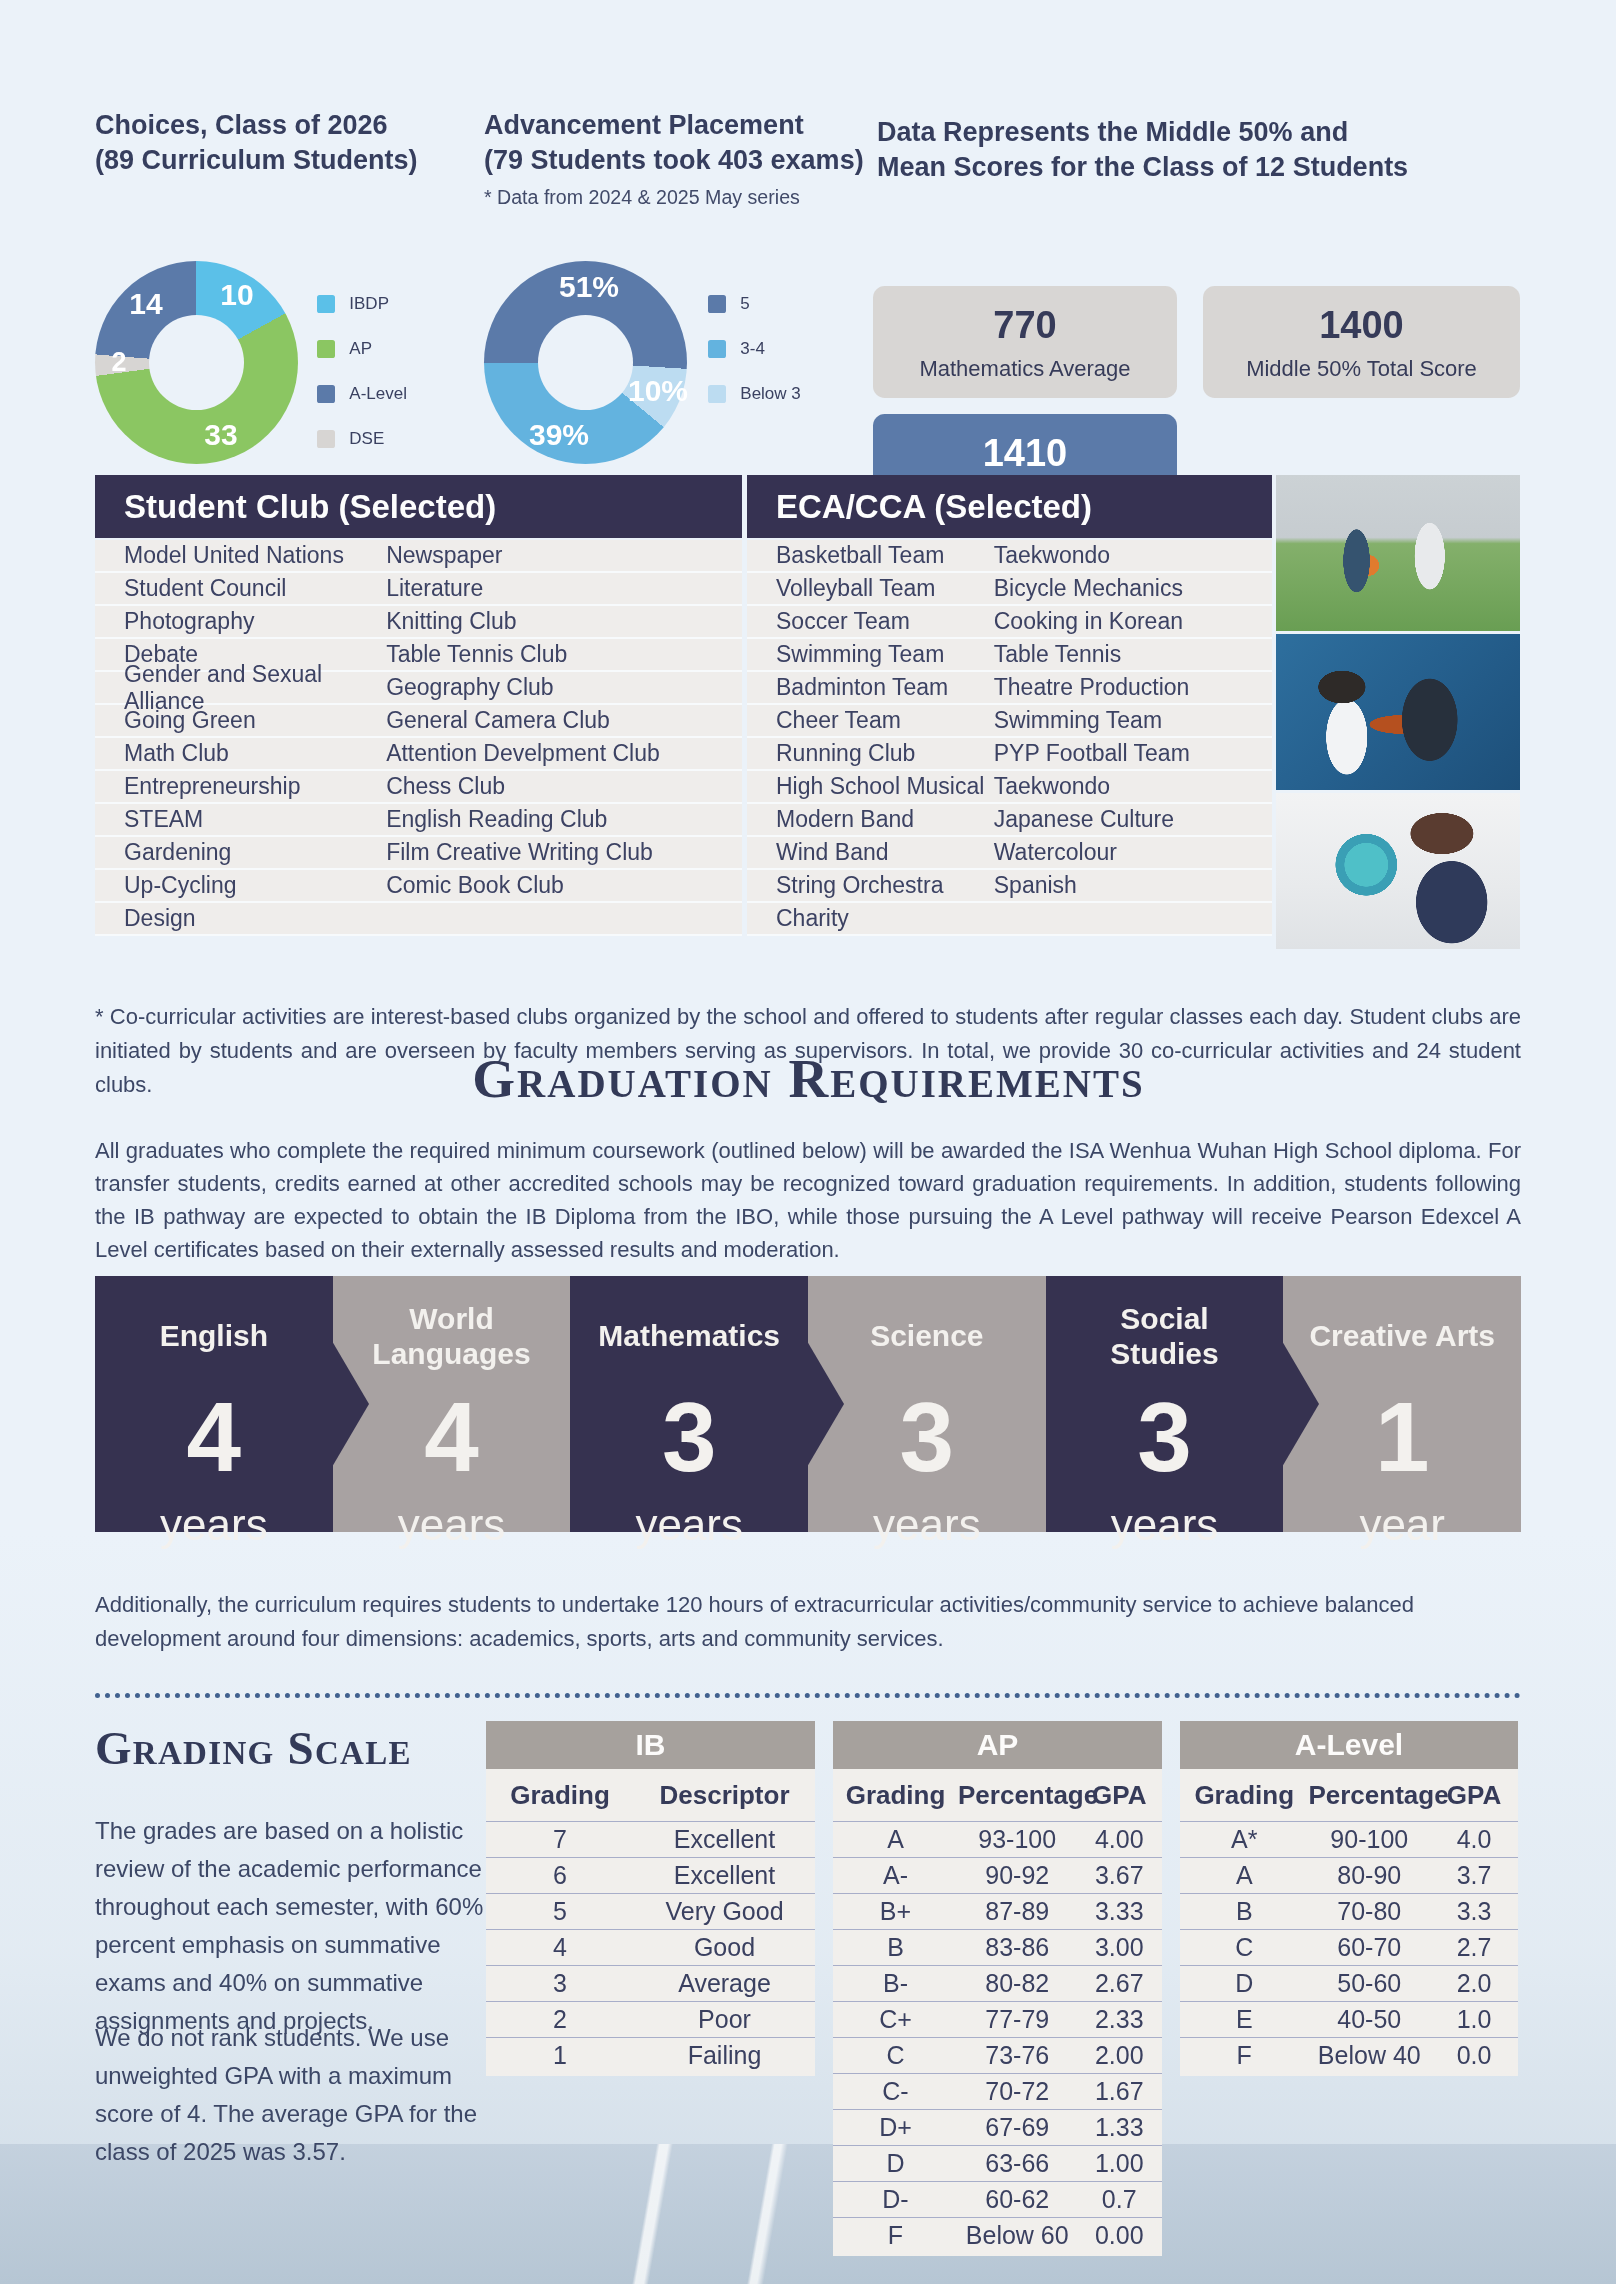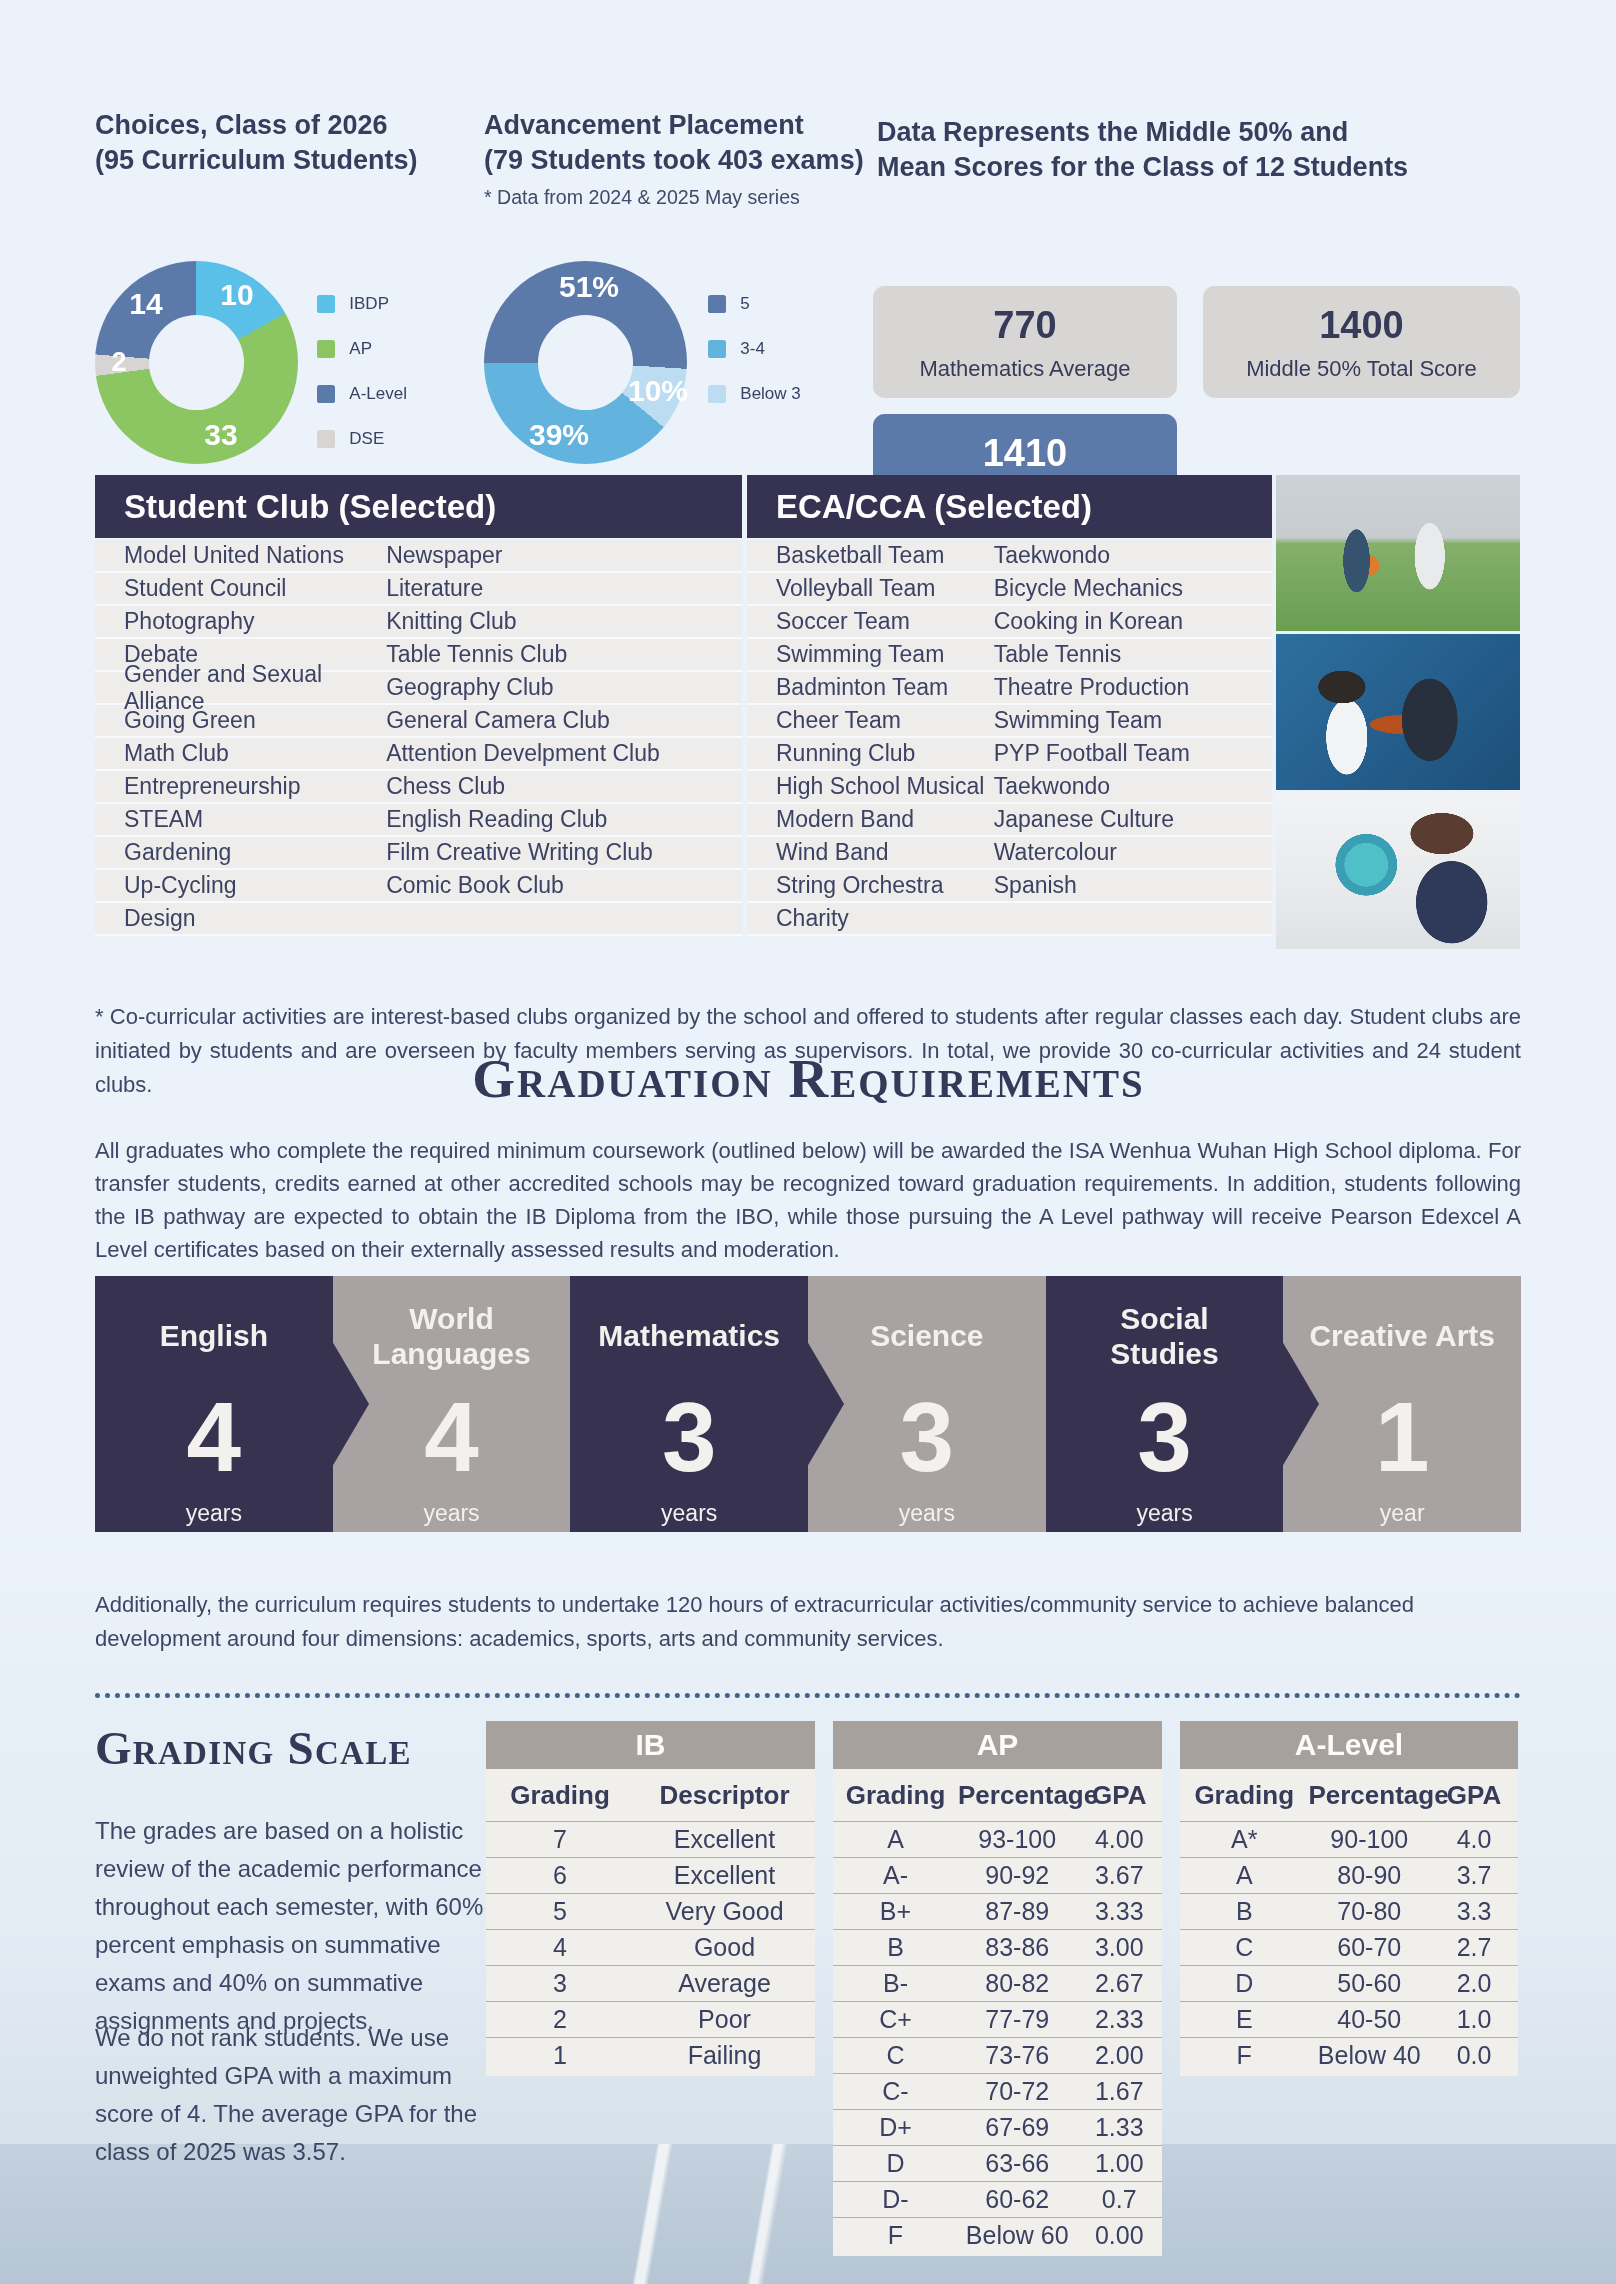--- a/index.html
+++ b/index.html
@@ -85,21 +85,21 @@
   #grad-head{position:absolute;left:0;width:1617px;top:1047px;text-align:center;font-size:55px;letter-spacing:2px;}
   #grading-head{position:absolute;left:95px;top:1721px;font-size:47px;letter-spacing:1.3px;}
 
   
   #banner{position:absolute;left:95px;top:1276px;width:1426px;height:256px;display:flex;}
   .bblock{flex:1;position:relative;text-align:center;color:#f3f1ee;padding-top:9px;box-sizing:border-box;}
   .bblock.dark{background:#363250;z-index:2;}
   .bblock.gray{background:#a8a2a2;}
   .bsub{height:103px;display:flex;align-items:center;justify-content:center;font-size:30px;font-weight:bold;line-height:1.15;padding:0 18px;}
   .bval{font-size:98px;font-weight:bold;line-height:1;}
-  .bunit{font-size:23px;margin-top:14.3px;}
+  .bunit{font-size:44px;margin-top:14.3px;}
   .bblock.arrowed::after{content:"";position:absolute;right:-36px;top:50%;transform:translateY(-50%);width:0;height:0;
     border-top:63px solid transparent;border-bottom:63px solid transparent;border-left:37px solid #363250;z-index:3;}
 
   .divider{position:absolute;left:95px;top:1693px;width:1426px;height:0;border-top:5.2px dotted #41618f;}
 
   
   .gpara{position:absolute;left:95px;width:404px;font-size:24px;line-height:1.58;color:#3c4766;}
   #gp1{top:1812px;} #gp2{top:2019px;}
 
   
@@ -117,21 +117,21 @@
 </head>
 <body>
 
 <div>
 
   <div class="bg-bottom"></div>
   <div class="road"></div>
 
   <div class="chart-title" id="t1">
     <div>Choices, Class of 2026</div>
-    <div>(95 Curriculum Students)</div>
+    <div>(89 Curriculum Students)</div>
   </div>
   <div class="donut" id="donut1" style="background: conic-gradient(rgb(91, 192, 232) 0deg, rgb(91, 192, 232) 61.0169deg, rgb(139, 198, 98) 61.0169deg, rgb(139, 198, 98) 262.373deg, rgb(215, 213, 211) 262.373deg, rgb(215, 213, 211) 274.576deg, rgb(91, 122, 169) 274.576deg, rgb(91, 122, 169) 360deg);"></div>
   <span class="dlabel l-ibdp">10</span>
   <span class="dlabel l-ap">33</span>
   <span class="dlabel l-dse">2</span>
   <span class="dlabel l-alevel">14</span>
   <div class="legend" id="legend1">
     <div class="litem">
         <span class="lsq" style="background: rgb(91, 192, 232);"></span>
         <span class="llab">IBDP</span>

